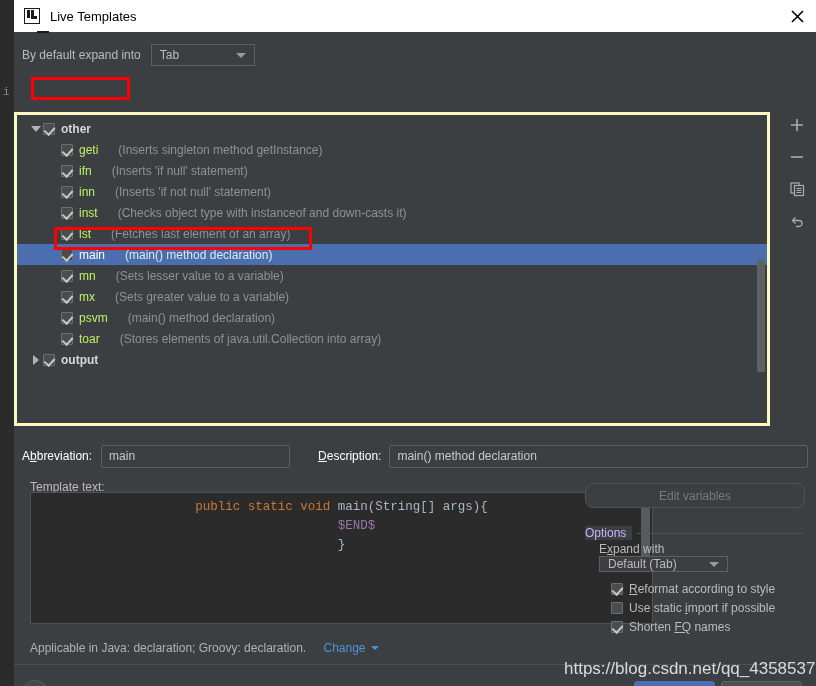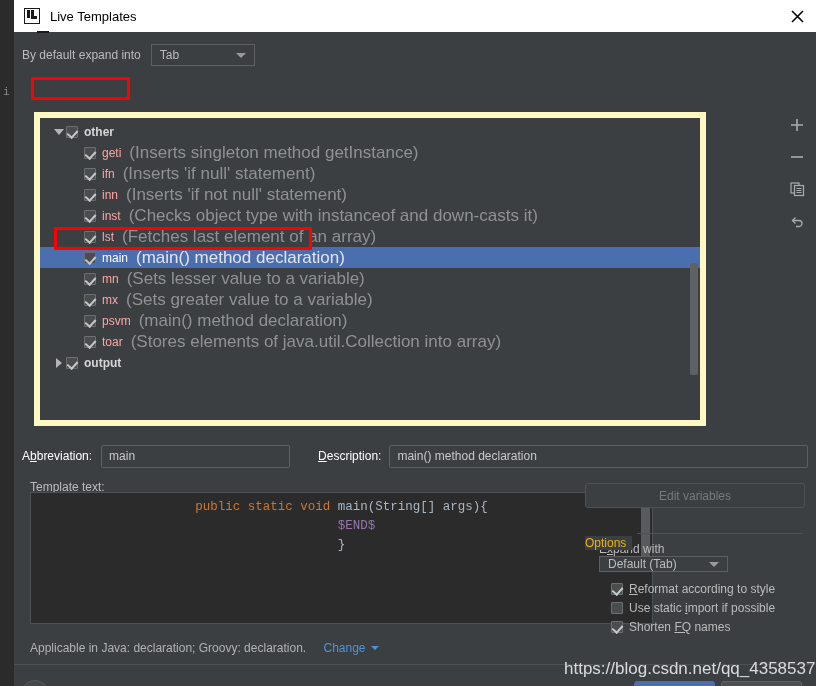--- a/index.html
+++ b/index.html
@@ -84,22 +84,22 @@
   .combo .val { color: #bbbbbb; font-size: 12px; padding-left: 8px; }
   .combo .arrow {
     position: absolute; right: 8px; top: 50%; margin-top: -2px;
     width: 0; height: 0; border-left: 5px solid transparent;
     border-right: 5px solid transparent; border-top: 5px solid #9a9a9a;
   }
   #expand-combo { width: 104px; }
 
   
   #tree-wrap {
-    position: absolute; left: 20px; top: 72px; width: 672px; height: 314px;
-    border: 6px solid #fef9c3; background: #3c3f41; overflow: hidden;
+    position: absolute; left: 0; top: 72px; width: 756px; height: 314px;
+    border: 3px solid #fef9c3; background: #3c3f41; overflow: hidden;
   }
   #tree {
     position: relative; width: 100%; height: 100%;
     padding-top: 3px;
   }
   .trow {
     position: relative; height: 21px; display: flex; align-items: center;
     padding-left: 8px; white-space: nowrap; cursor: default;
   }
   .trow.selected { background: #4b6eaf; }
@@ -119,23 +119,23 @@
     width: 12px; height: 12px; flex: 0 0 auto;
     border: 1px solid #6b6f70; background: #4a4d4e;
     border-radius: 1px; position: relative; margin-right: 6px;
     cursor: pointer;
   }
   .cbx.checked::after {
     content: ""; position: absolute; left: 2px; top: 1px;
     width: 5px; height: 8px; border: solid #c8c8c8;
     border-width: 0 2px 2px 0; transform: rotate(42deg);
   }
-  .trow .abbr { color: #fca5a5; font-size: 12px; }
+  .trow .abbr { color: #bef264; font-size: 12px; }
   .trow .grp  { color: #d6d6d6; font-size: 12px; font-weight: bold; }
-  .trow .desc { color: #8f9194; font-size: 17px; margin-left: 8px; }
+  .trow .desc { color: #8f9194; font-size: 12px; margin-left: 20px; }
   .trow.selected .abbr { color: #ffffff; }
   .trow.selected .desc { color: #e2e6ea; }
   .trow.child { padding-left: 44px; }
   .trow.group { padding-left: 12px; }
 
   
   #tree-scroll {
     position: absolute; right: 1px; top: 1px; width: 10px; height: 312px;
     background: transparent; z-index: 3; cursor: pointer;
   }
@@ -189,32 +189,32 @@
     position: absolute; right: 1px; top: 1px; width: 9px; height: 128px;
   }
   #editor-thumb {
     position: absolute; right: 1px; top: 1px; width: 9px; height: 72px;
     background: #585b5d; border-radius: 2px;
   }
 
   
   #edit-vars {
     position: absolute; left: 571px; top: 443px; width: 220px; height: 25px;
-    border: 1px solid #4e5254; border-radius: 3px; background: #3c3f41;
+    border: 1px solid #4e5254; border-radius: 8px; background: #3c3f41;
     color: #777a7b; font-size: 12px; display: flex;
     align-items: center; justify-content: center; cursor: default;
   }
 
   
   #options {
     position: absolute; left: 571px; top: 486px; width: 228px; height: 98px;
   }
   #options .grp-title {
-    position: absolute; left: 0; top: 0; font-size: 12px; color: #eab308;
-    background: #3c3f41; padding-right: 6px; z-index: 2; margin-top: 10px;
+    position: absolute; left: 0; top: 0; font-size: 12px; color: #c4b5fd;
+    background: #3c3f41; padding-right: 6px; z-index: 2;
   }
   #options .grp-line {
     position: absolute; left: 52px; top: 7px; right: 10px; height: 1px;
     background: #4e5254;
   }
   #expand-with-row {
     position: absolute; left: 14px; top: 22px; width: 214px; height: 24px;
     display: flex; align-items: flex-start; justify-content: flex-end; flex-direction: column;
   }
   #expand-with-row .lbl2 { color: #bbbbbb; font-size: 12px; margin-right: 9px; }

